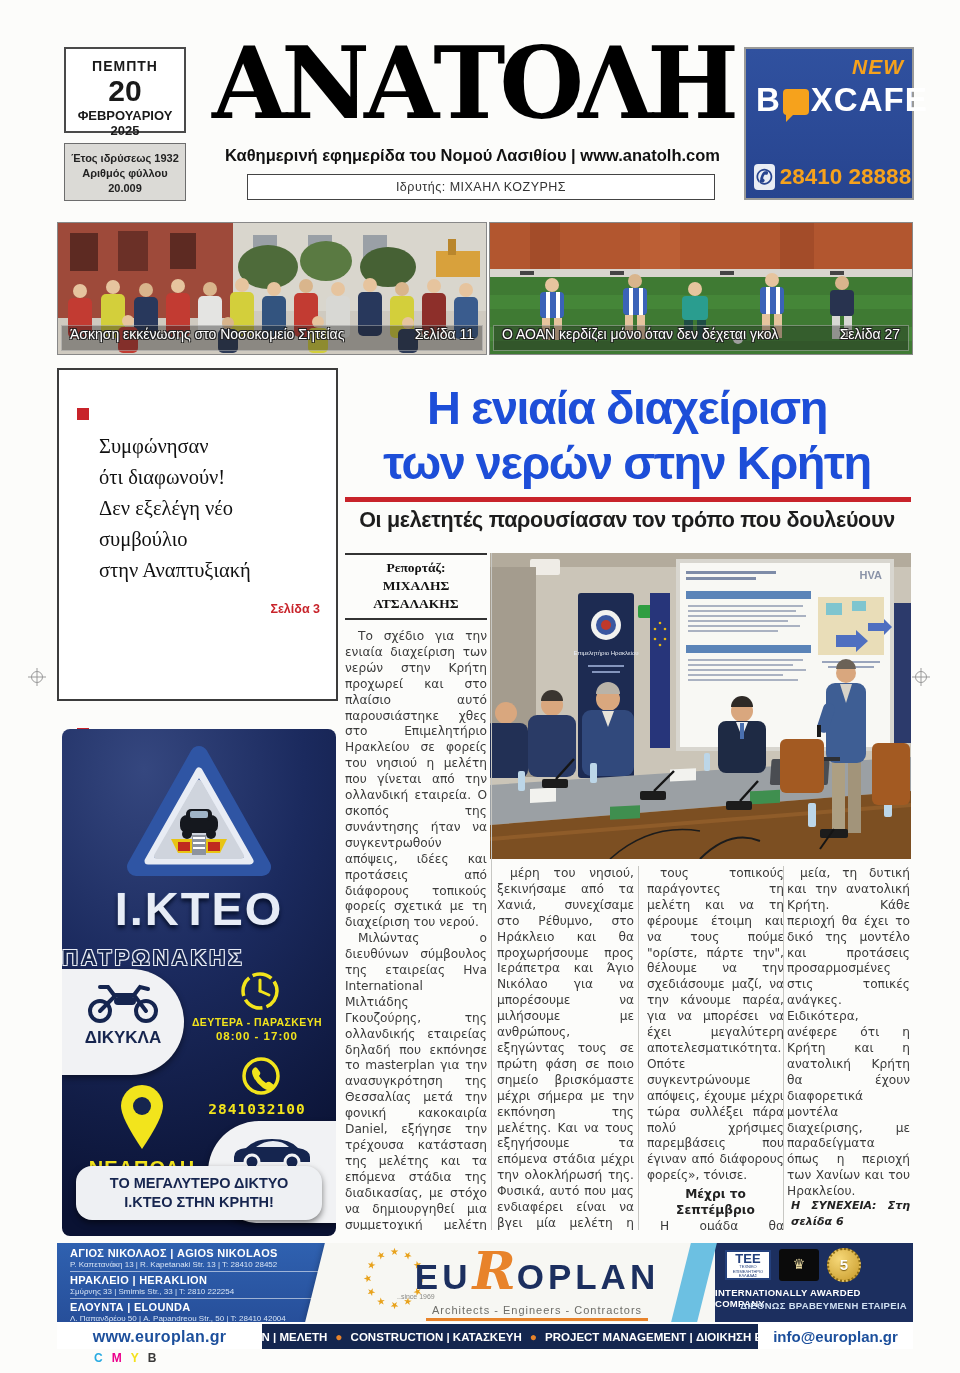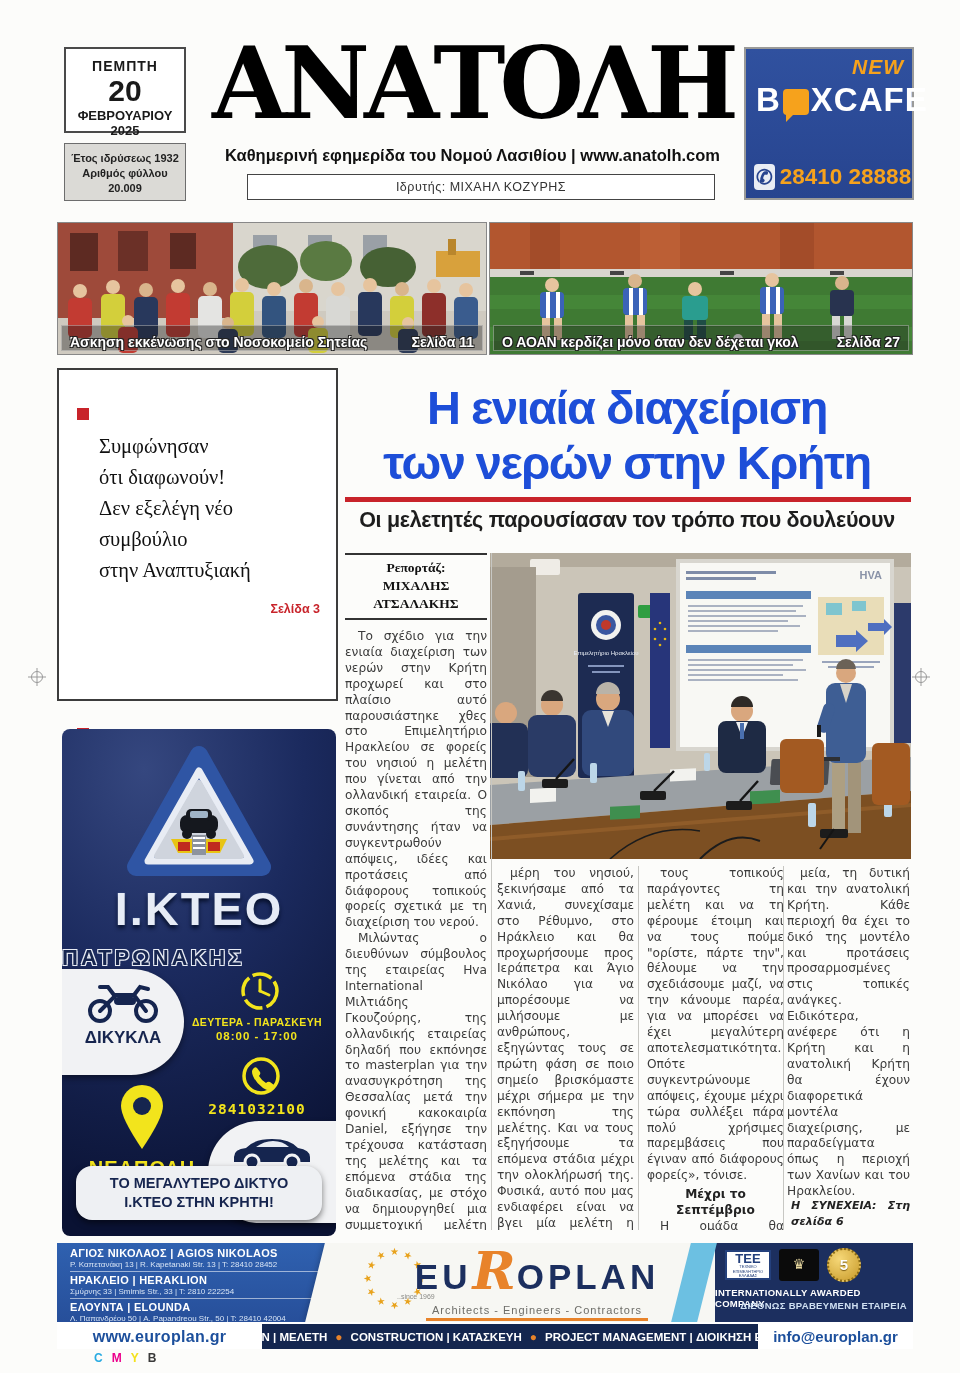--- a/index.html
+++ b/index.html
@@ -28,22 +28,22 @@
   .bc-brand{position:absolute;left:10px;top:32px;display:flex;align-items:center;color:#fff;font-weight:bold;
             font-size:33px;letter-spacing:1px;}
   .bc-box{display:inline-block;width:26px;height:26px;background:#f6a21c;border-radius:4px;margin:0 2px;position:relative;top:2px;}
   .bc-box:after{content:"";position:absolute;left:3px;bottom:-7px;border:5px solid transparent;border-top-color:#f6a21c;border-left-color:#f6a21c;}
   .bc-phone{position:absolute;left:8px;bottom:8px;display:flex;align-items:center;color:#f6a21c;font-weight:bold;font-size:22.5px;}
   .bc-phone .ph-ic{font-size:20px;margin-right:5px;background:#e9edf4;color:#27448f;border-radius:4px;padding:1px 2px;}
   
   .photo{top:222px;height:133px;overflow:hidden;border:1px solid #888;box-sizing:border-box;background:#777;}
   .photo svg{display:block;}
   .pcap{position:absolute;left:3px;right:3px;bottom:3px;height:24px;background:rgba(30,30,30,.38);
-        border:1px solid rgba(255,255,255,.35);display:flex;align-items:flex-end;justify-content:space-between;
-        padding:0 8px;color:#fff;font-weight:bold;font-size:14px;
+        border:1px solid rgba(255,255,255,.35);display:flex;align-items:flex-start;justify-content:space-between;
+        padding:0 8px;color:#fff;font-weight:normal;font-size:14px;
         text-shadow:1px 1px 0 #222,-1px 1px 0 #222,1px -1px 0 #222,-1px -1px 0 #222;}
   
   .teasers{left:57px;top:368px;width:281px;height:333px;border:2px solid #3c3c3c;box-sizing:border-box;
            padding:30px 16px 0 18px;background:#fff;}
   .t-item{position:relative;padding-left:22px;font-family:"Liberation Serif",serif;font-size:20.5px;
           line-height:31px;color:#111;white-space:pre-line;}
   .t-bullet{position:absolute;left:0;top:8px;width:12px;height:12px;background:#c8232a;font-size:0;}
   .t-page{text-align:right;color:#c8232a;font-weight:bold;font-size:12.5px;margin-top:8px;font-family:"Liberation Sans",sans-serif;}
   
   .headline{left:341px;top:380px;width:572px;text-align:center;font-weight:bold;font-size:47px;

